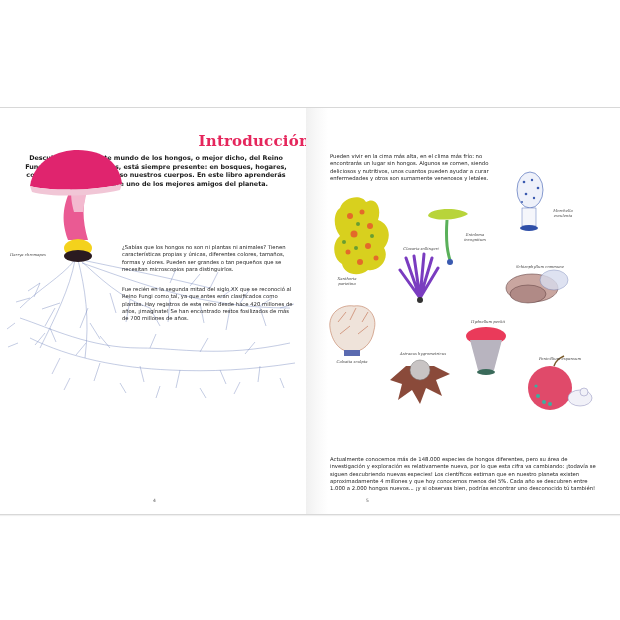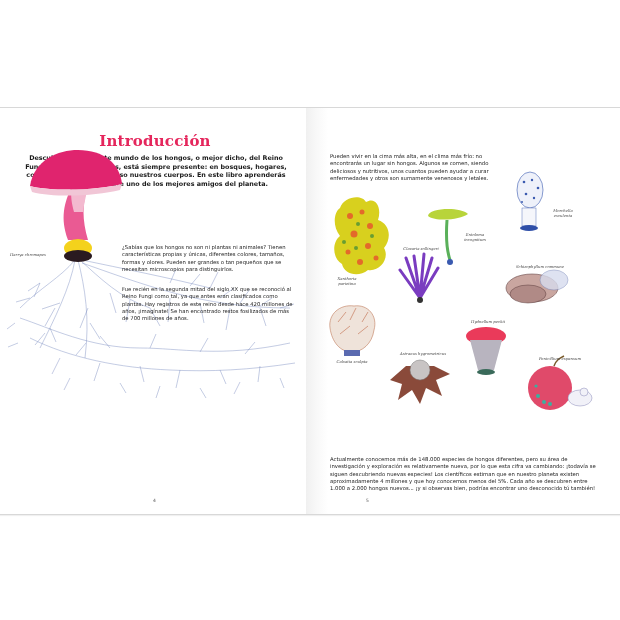--- a/index.html
+++ b/index.html
@@ -2,21 +2,21 @@
 <html><head>
 <meta charset="utf-8">
 <style>
   html, body { margin:0; padding:0; }
   body { width:620px; height:620px; background:#ffffff; position:relative; overflow:hidden; font-family:"DejaVu Sans", sans-serif; }
   .spread { position:absolute; left:0; top:107px; width:620px; height:406px; background:#fff; border-top:1px solid #d8d8d8; border-bottom:1px solid #d8d8d8; box-shadow:0 1px 1px rgba(0,0,0,0.06); }
   .page { position:absolute; top:0; height:406px; }
   .page-left { left:0; width:310px; }
   .page-right { left:310px; width:310px; }
   .gutter { position:absolute; left:306px; top:0; width:22px; height:406px; background:linear-gradient(to right,#f0f0f0,#f7f7f7 40%,#ffffff); }
-  .title { position:absolute; left:0; width:310px; top:24px; text-align:center; font-family:"DejaVu Serif", serif; font-weight:bold; font-size:15px; color:#e5265c; letter-spacing:0.2px; }
+  .title { position:absolute; left:0; width:310px; top:24px; text-align:right; font-family:"DejaVu Serif", serif; font-weight:bold; font-size:15px; color:#e5265c; letter-spacing:0.2px; }
   .intro { position:absolute; left:25px; width:262px; top:46px; text-align:center; font-size:6.4px; line-height:8.6px; font-weight:bold; color:#1a1a1a; }
   .body-text { position:absolute; font-size:5.3px; line-height:7.3px; color:#222; }
   .para1 { left:122px; top:136px; width:175px; }
   .para2 { left:122px; top:178px; width:175px; }
   .rp1 { left:20px; top:45px; width:170px; }
   .rp2 { left:20px; top:348px; width:270px; }
   .caption { position:absolute; font-family:"DejaVu Serif", serif; font-style:italic; font-size:3.8px; line-height:5px; color:#444; text-align:center; }
   .pagenum { position:absolute; top:390px; font-size:4.5px; color:#555; }
   svg { position:absolute; overflow:visible; }
 </style>

